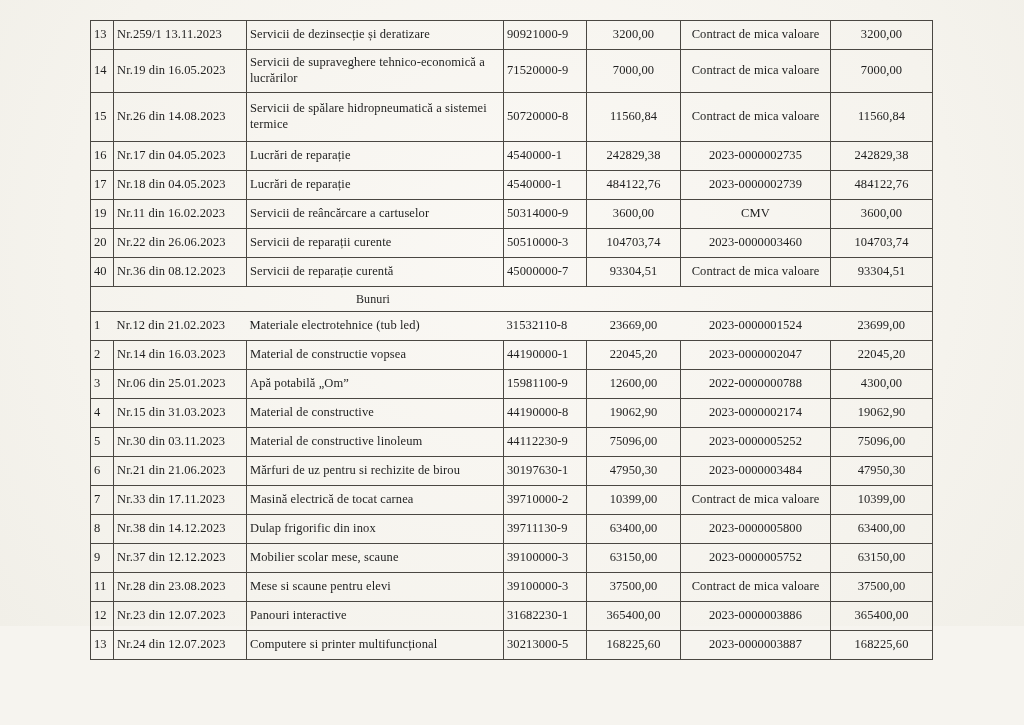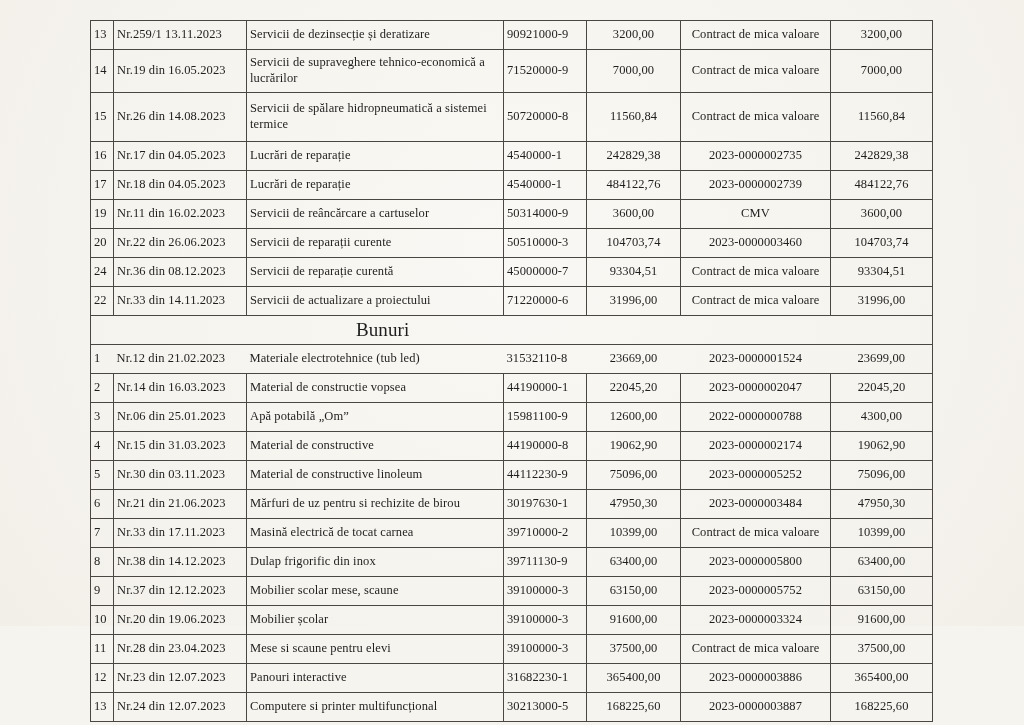--- a/index.html
+++ b/index.html
@@ -45,21 +45,21 @@
   
   tbody[data-sec="0"] tr:nth-child(2) td { height: 38px; }
   tbody[data-sec="0"] tr:nth-child(3) td { height: 44px; }
   
   tr.divider td {
     border-left: 1px solid #4a4742;
     border-right: 1px solid #4a4742;
     height: 20px;
     text-align: left;
     padding-left: 265px;
-    font-size: 19px;
+    font-size: 12px;
   }
   
   tr.no-vlines td { border-left: none; border-right: none; }
   tr.no-vlines td:first-child { border-left: 1px solid #4a4742; }
   tr.no-vlines td:last-child  { border-right: 1px solid #4a4742; margin-top: 8px; }
 </style>
 </head>
 <body>
 
 <div class="page">
@@ -131,36 +131,27 @@
         <tr>
           <td class="c-num">20</td>
           <td class="c-contract">Nr.22 din 26.06.2023</td>
           <td class="c-desc">Servicii de reparații curente</td>
           <td class="c-cpv">50510000-3</td>
           <td class="c-amount">104703,74</td>
           <td class="c-reg">2023-0000003460</td>
           <td class="c-amount2">104703,74</td>
         </tr>
         <tr>
-          <td class="c-num">24</td>
+          <td class="c-num">40</td>
           <td class="c-contract">Nr.36 din 08.12.2023</td>
           <td class="c-desc">Servicii de reparație curentă</td>
           <td class="c-cpv">45000000-7</td>
           <td class="c-amount">93304,51</td>
           <td class="c-reg">Contract de mica valoare</td>
           <td class="c-amount2">93304,51</td>
-        </tr>
-        <tr>
-          <td class="c-num">22</td>
-          <td class="c-contract">Nr.33 din 14.11.2023</td>
-          <td class="c-desc">Servicii de actualizare a proiectului</td>
-          <td class="c-cpv">71220000-6</td>
-          <td class="c-amount">31996,00</td>
-          <td class="c-reg">Contract de mica valoare</td>
-          <td class="c-amount2">31996,00</td>
         </tr>
       </tbody>
     <tbody data-sec="1">
         <tr class="divider">
           <td colspan="7">Bunuri</td>
         </tr>
         <tr class="no-vlines">
           <td class="c-num">1</td>
           <td class="c-contract">Nr.12 din 21.02.2023</td>
           <td class="c-desc">Materiale electrotehnice (tub led)</td>
@@ -235,31 +226,22 @@
         <tr>
           <td class="c-num">9</td>
           <td class="c-contract">Nr.37 din 12.12.2023</td>
           <td class="c-desc">Mobilier scolar mese, scaune</td>
           <td class="c-cpv">39100000-3</td>
           <td class="c-amount">63150,00</td>
           <td class="c-reg">2023-0000005752</td>
           <td class="c-amount2">63150,00</td>
         </tr>
         <tr>
-          <td class="c-num">10</td>
-          <td class="c-contract">Nr.20 din 19.06.2023</td>
-          <td class="c-desc">Mobilier școlar</td>
-          <td class="c-cpv">39100000-3</td>
-          <td class="c-amount">91600,00</td>
-          <td class="c-reg">2023-0000003324</td>
-          <td class="c-amount2">91600,00</td>
-        </tr>
-        <tr>
           <td class="c-num">11</td>
-          <td class="c-contract">Nr.28 din 23.04.2023</td>
+          <td class="c-contract">Nr.28 din 23.08.2023</td>
           <td class="c-desc">Mese si scaune pentru elevi</td>
           <td class="c-cpv">39100000-3</td>
           <td class="c-amount">37500,00</td>
           <td class="c-reg">Contract de mica valoare</td>
           <td class="c-amount2">37500,00</td>
         </tr>
         <tr>
           <td class="c-num">12</td>
           <td class="c-contract">Nr.23 din 12.07.2023</td>
           <td class="c-desc">Panouri interactive</td>

